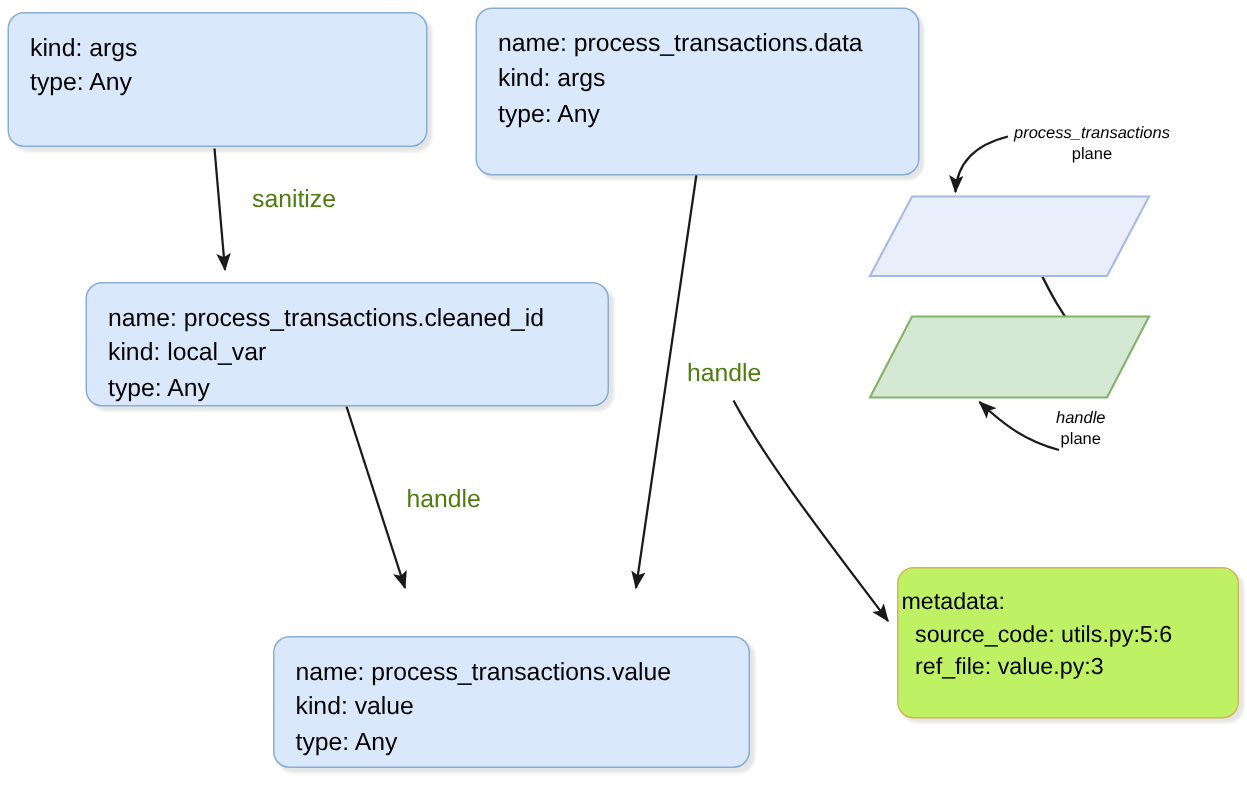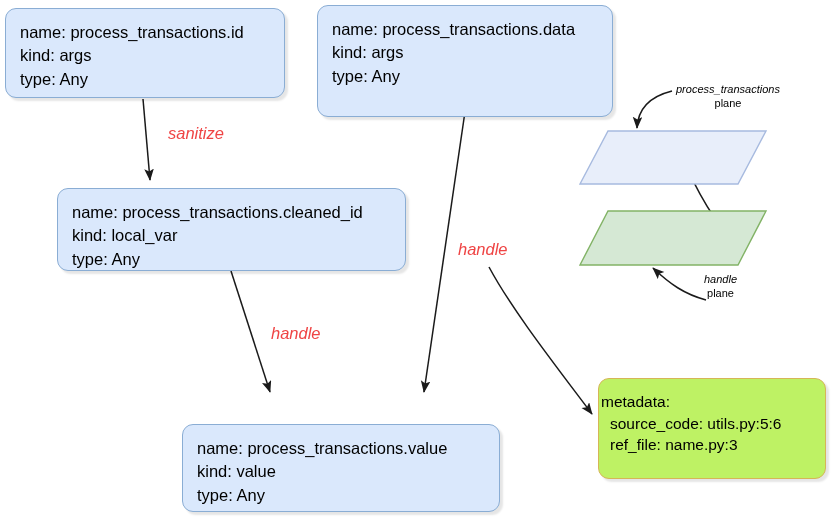--- a/index.html
+++ b/index.html
@@ -48,22 +48,21 @@
   }
   .node .row {
     display: block;
   }
   .node .row.indent {
     padding-left: 9px;
   }
   .edge-label {
     position: absolute;
     font-size: 16.5px;
-    font-style: italic;
-    color: #ef4444;
+    color: #4d7c0f;
     white-space: nowrap;
   }
   .plane-label {
     position: absolute;
     font-size: 11px;
     color: #000000;
     text-align: center;
     line-height: 1.3;
     white-space: nowrap;
   }
@@ -104,21 +103,20 @@
     <circle cx="681" cy="157" r="5" fill="#8c8c8c"></circle>
     <path d="M 683 162 C 693 178, 700 200, 722 228" fill="none" stroke="#1a1a1a" stroke-width="1.6" marker-end="url(#arrowhead-sm)"></path>
 
     <path d="M 706 300 C 684 294, 670 284, 653 268" fill="none" stroke="#1a1a1a" stroke-width="1.5" marker-end="url(#arrowhead-sm)"></path>
 
     <polygon points="608,131 766,131 738,184 580,184" fill="#e8eefa" stroke="#a7badf" stroke-width="1.4"></polygon>
     <polygon points="608,211 766,211 738,265 580,265" fill="#d5e8d4" stroke="#82b366" stroke-width="1.4"></polygon>
   </svg>
 
   <div class="node blue" style="left:5px; top:8px; width:280px; height:90px;">
-    <span class="row">name: process_transactions.id</span>
     <span class="row">kind: args</span>
     <span class="row">type: Any</span>
   </div>
 
   <div class="node blue" style="left:317px; top:5px; width:296px; height:112px;">
     <span class="row">name: process_transactions.data</span>
     <span class="row">kind: args</span>
     <span class="row">type: Any</span>
   </div>
 
@@ -130,21 +128,21 @@
 
   <div class="node blue" style="left:182px; top:400px; width:318px; height:88px;margin-top:24px;">
     <span class="row">name: process_transactions.value</span>
     <span class="row">kind: value</span>
     <span class="row">type: Any</span>
   </div>
 
   <div class="node yellow" style="left:598px; top:378px; width:228px; height:101px; font-size:15.5px; line-height:1.40;">
     <span class="row">metadata:</span>
     <span class="row indent">source_code: utils.py:5:6</span>
-    <span class="row indent">ref_file: name.py:3</span>
+    <span class="row indent">ref_file: value.py:3</span>
   </div>
 
   <div class="edge-label" style="left:168px; top:124px;">sanitize</div>
 
   <div class="edge-label" style="left:271px; top:324px;">handle</div>
 
   <div class="edge-label" style="left:458px; top:240px;">handle</div>
 
   <div class="plane-label" style="left:676px; top:82px;">
     <span class="em">process_transactions</span>

